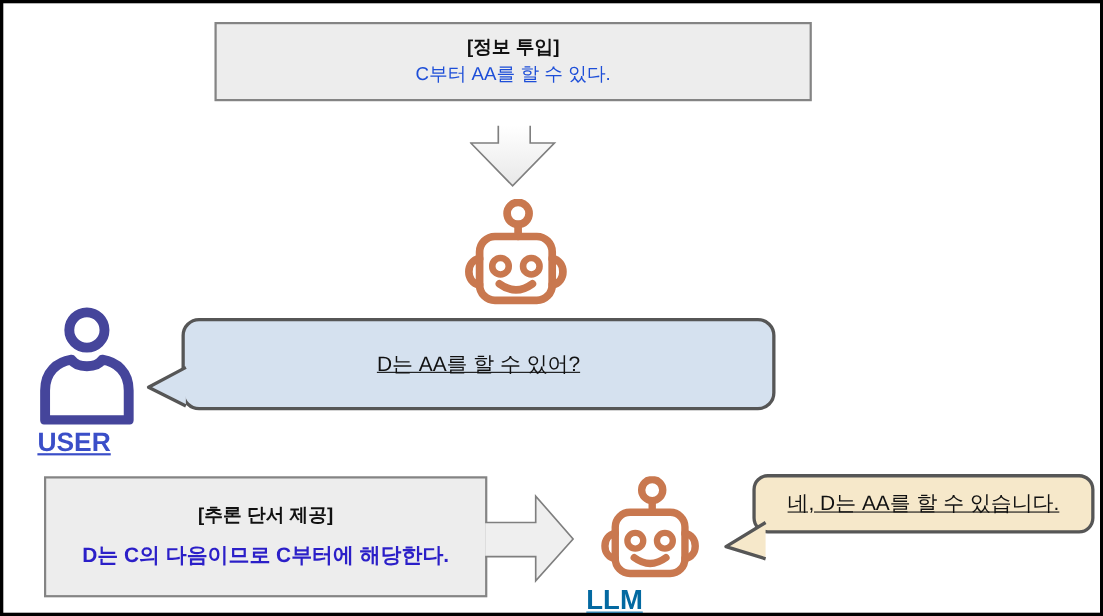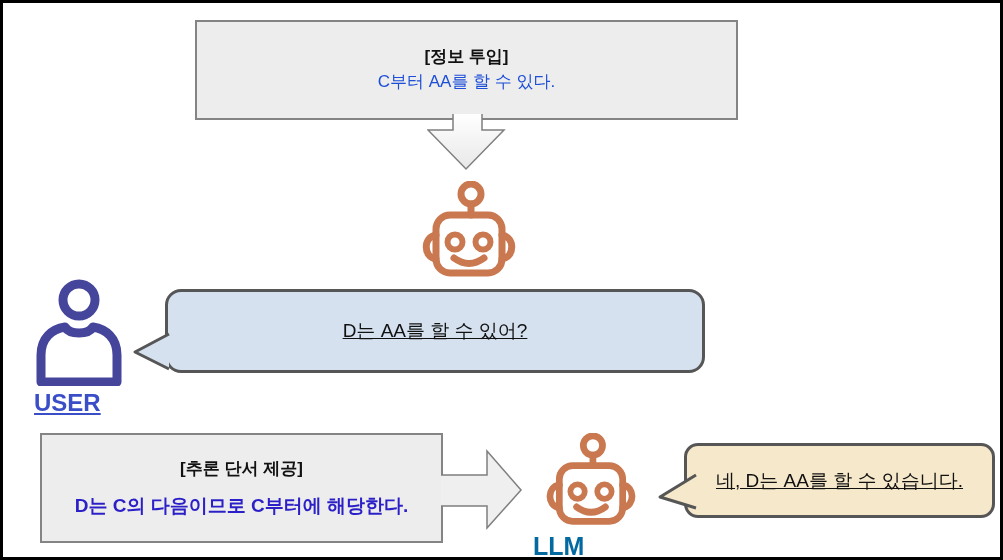--- a/index.html
+++ b/index.html
@@ -29,21 +29,21 @@
   .actor-label{font-weight:bold;text-align:left;text-decoration:underline;}
   .user-label{color:#3A4EC8;font-size:24px;}
   .llm-label{color:#0369a1;font-size:25px;}
   svg{display:block;}
 </style>
 </head>
 <body>
 
 <div id="canvas">
 
-  <div class="gray-box abs" style="left:192px;top:17px;width:543px;height:100px;align-items:center;">
+  <div class="gray-box abs" style="left:192px;top:17px;width:543px;height:72px;align-items:center;">
     <div class="box-title">[정보 투입]</div>
     <div class="box-body">C부터 AA를 할 수 있다.</div>
   </div>
 
   <svg class="abs" style="left:424px;top:111px;" width="80" height="58" viewBox="0 0 80 58">
     <defs>
       <linearGradient id="gradDown" x1="0" y1="0" x2="0" y2="1">
         <stop offset="0" stop-color="#FFFFFF"></stop>
         <stop offset="1" stop-color="#E8E8E8"></stop>
       </linearGradient>
@@ -96,21 +96,21 @@
       <rect x="22" y="34" width="66" height="58" rx="14"></rect>
       <path d="M22,54 C9,56 9,76 22,78"></path>
       <path d="M88,54 C101,56 101,76 88,78"></path>
       <circle cx="41" cy="61" r="7.5" stroke-width="6"></circle>
       <circle cx="69" cy="61" r="7.5" stroke-width="6"></circle>
       <path d="M40,77 Q55,88 70,77"></path>
     </g>
   </svg>
   <div class="actor-label llm-label abs" style="left:530px;top:529px;width:116px;">LLM</div>
 
-  <div class="bubble bubble-llm abs" style="left:681px;top:440px;width:311px;height:75px;">
+  <div class="bubble bubble-llm abs" style="left:681px;top:428px;width:311px;height:54px;">
     <span>네, D는 AA를 할 수 있습니다.</span>
   </div>
   <svg class="abs" style="left:653px;top:468px;" width="42" height="42" viewBox="0 0 42 42">
     <polygon points="40,4 4,26 40,37" fill="#F6E8CA"></polygon>
     <path d="M40,4 L4,26 L40,37" fill="none" stroke="#565656" stroke-width="3" stroke-linejoin="round"></path>
   </svg>
 
 </div>
 
 </body></html>

